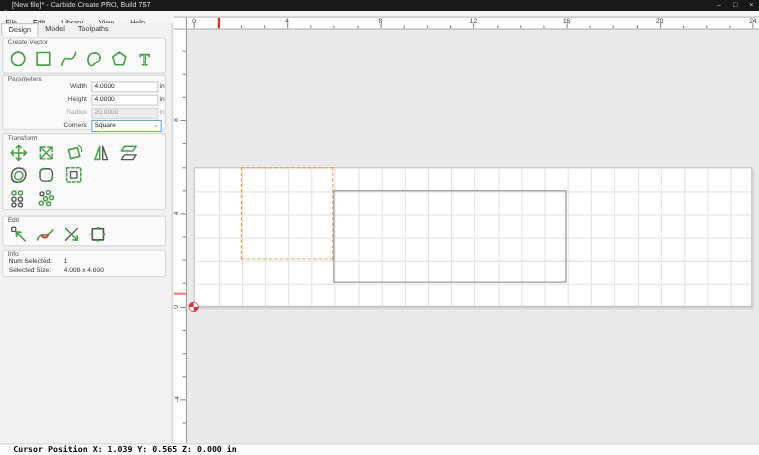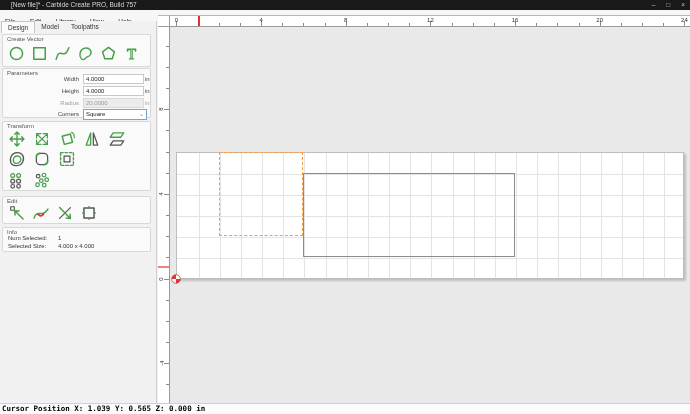--- a/index.html
+++ b/index.html
@@ -78,21 +78,21 @@
          box-shadow:1.5px 1.5px 2px rgba(0,0,0,0.18);}
   .gridline-v{position:absolute;top:0;bottom:0;width:1px;background:#e3e3e3;}
   .gridline-h{position:absolute;left:0;right:0;height:1px;background:#e3e3e3;}
   .shape{position:absolute;box-sizing:border-box;border:1px solid var(--shape-stroke);}
   .shape.selected{border:1px dashed var(--sel);}
   .origin-marker{position:absolute;width:10px;height:10px;}
   
   .statusbar{position:absolute;left:0;right:0;bottom:0;height:11px;background:#fcfcfc;
              border-top:1px solid #d0d0d0;box-sizing:border-box;
              font-family:"DejaVu Sans Mono",monospace;font-size:7.5px;font-weight:bold;
-             line-height:10px;padding-left:2px;color:#000;white-space:nowrap;}
+             line-height:10px;padding-left:12px;color:#000;white-space:nowrap;}
 </style>
 </head>
 <body>
 
 <div class="window">
 
   <div class="titlebar">
     <span class="app-icon">
       <svg viewBox="0 0 10 10" width="6" height="6">
           <circle cx="5" cy="5" r="4" fill="#fff"></circle>

